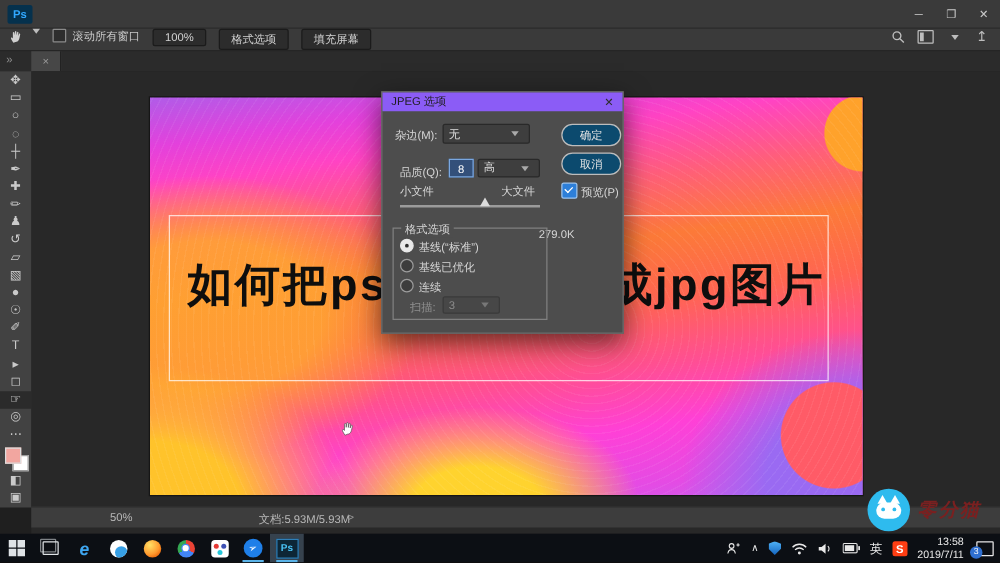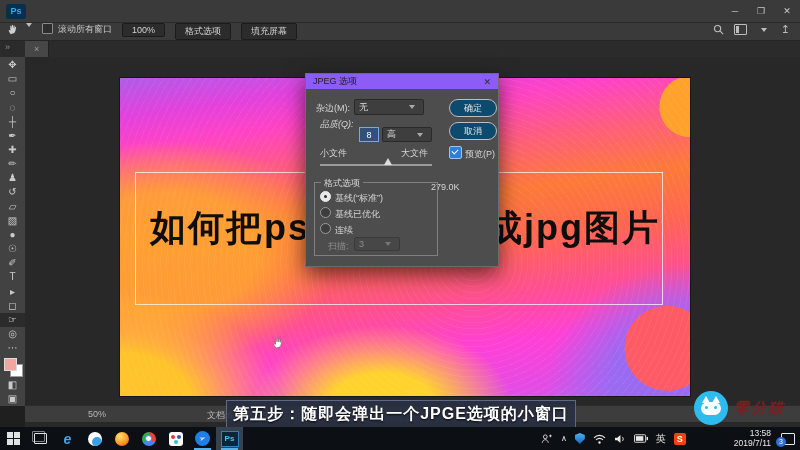--- a/index.html
+++ b/index.html
@@ -151,21 +151,21 @@
   .thunder span{color:#fff;font-size:8px;transform:rotate(-20deg);}
   .ps-task{width:16px;height:14px;background:#0d2636;border:1px solid #2f7fb8;color:#4ac3f5;font-size:8px;
            font-weight:bold;display:flex;align-items:center;justify-content:center;}
   .tb-right{margin-left:auto;display:flex;align-items:center;gap:8px;padding-right:5px;font-size:9px;}
   .tray-caret{font-size:8px;color:#e8e8e8;}
   .shield{width:10px;height:11px;background:linear-gradient(180deg,#4fb2f5,#1565c0);
           clip-path:polygon(50% 0,100% 18%,100% 55%,50% 100%,0 55%,0 18%);}
   .ime{font-size:10px;}
   .sogou{width:12px;height:12px;border-radius:2px;background:#ff3e13;color:#fff;font-size:9px;font-weight:bold;
          display:flex;align-items:center;justify-content:center;}
-  .clock{text-align:right;font-size:8.5px;line-height:9.5px;margin-left:40px;}
+  .clock{text-align:right;font-size:8.5px;line-height:9.5px;}
   .notif{width:12px;height:10px;border:1px solid #e8e8e8;border-radius:1px;position:relative;margin-left:2px;}
   .notif .badge{position:absolute;left:-6px;bottom:-3px;width:10px;height:10px;border-radius:50%;background:#2f6fd0;
       color:#fff;font-size:7px;display:flex;align-items:center;justify-content:center;}
 </style>
 </head>
 <body>
 
 <div class="stage">
 
   <div class="menubar">
@@ -307,21 +307,21 @@
     <div class="dd" style="left:48px;top:25px;width:60px;height:14px;">
       <span>无</span>
       <span class="caret-down"></span>
     </div>
     <div class="btn" style="left:143px;top:25px;">确定</div>
     <div class="btn" style="left:143px;top:48px;">取消</div>
     <span class="chk" style="left:143px;top:72px;"></span>
     <span class="dlg-label" style="left:159px;top:74px;">预览(P)</span>
     <span class="dlg-label" style="left:125px;top:108px;">279.0K</span>
 
-    <span class="dlg-label" style="left:14px;top:44px;font-style:italic;">品质(Q):</span>
+    <span class="dlg-label" style="left:14px;top:58px;">品质(Q):</span>
     <span class="qinput" style="left:53px;top:53px;">8</span>
     <div class="dd" style="left:76px;top:53px;width:40px;height:13px;">
       <span>高</span>
       <span class="caret-down"></span>
     </div>
     <span class="dlg-label" style="left:14px;top:73px;">小文件</span>
     <span class="dlg-label" style="left:95px;top:73px;">大文件</span>
     <span class="slider-track" style="left:14px;top:90px;width:112px;"></span>
     <span class="slider-thumb" style="left:78px;top:84px;"></span>
 
@@ -334,23 +334,20 @@
     <span class="dlg-label" style="left:29px;top:134px;">基线已优化</span>
     <span class="radio" style="left:14px;top:149px;"></span>
     <span class="dlg-label" style="left:29px;top:150px;">连续</span>
     <span class="dlg-label muted" style="left:22px;top:166px;">扫描:</span>
     <div class="dd disabled" style="left:48px;top:163px;width:36px;height:12px;">
       <span>3</span>
       <span class="caret-down"></span>
     </div>
   </div>
 
-  <div class="subtitle">
-    <span>第五步：随即会弹出一个JPGE选项的小窗口</span>
-  </div>
 
   <div class="watermark">
     <div class="wm-circle">
       <span class="wm-ear-l"></span>
         <span class="wm-ear-r"></span>
       <span class="wm-face"></span>
       <span class="wm-eye-l"></span>
         <span class="wm-eye-r"></span>
     </div>
     <span class="wm-text">零分猫</span>

